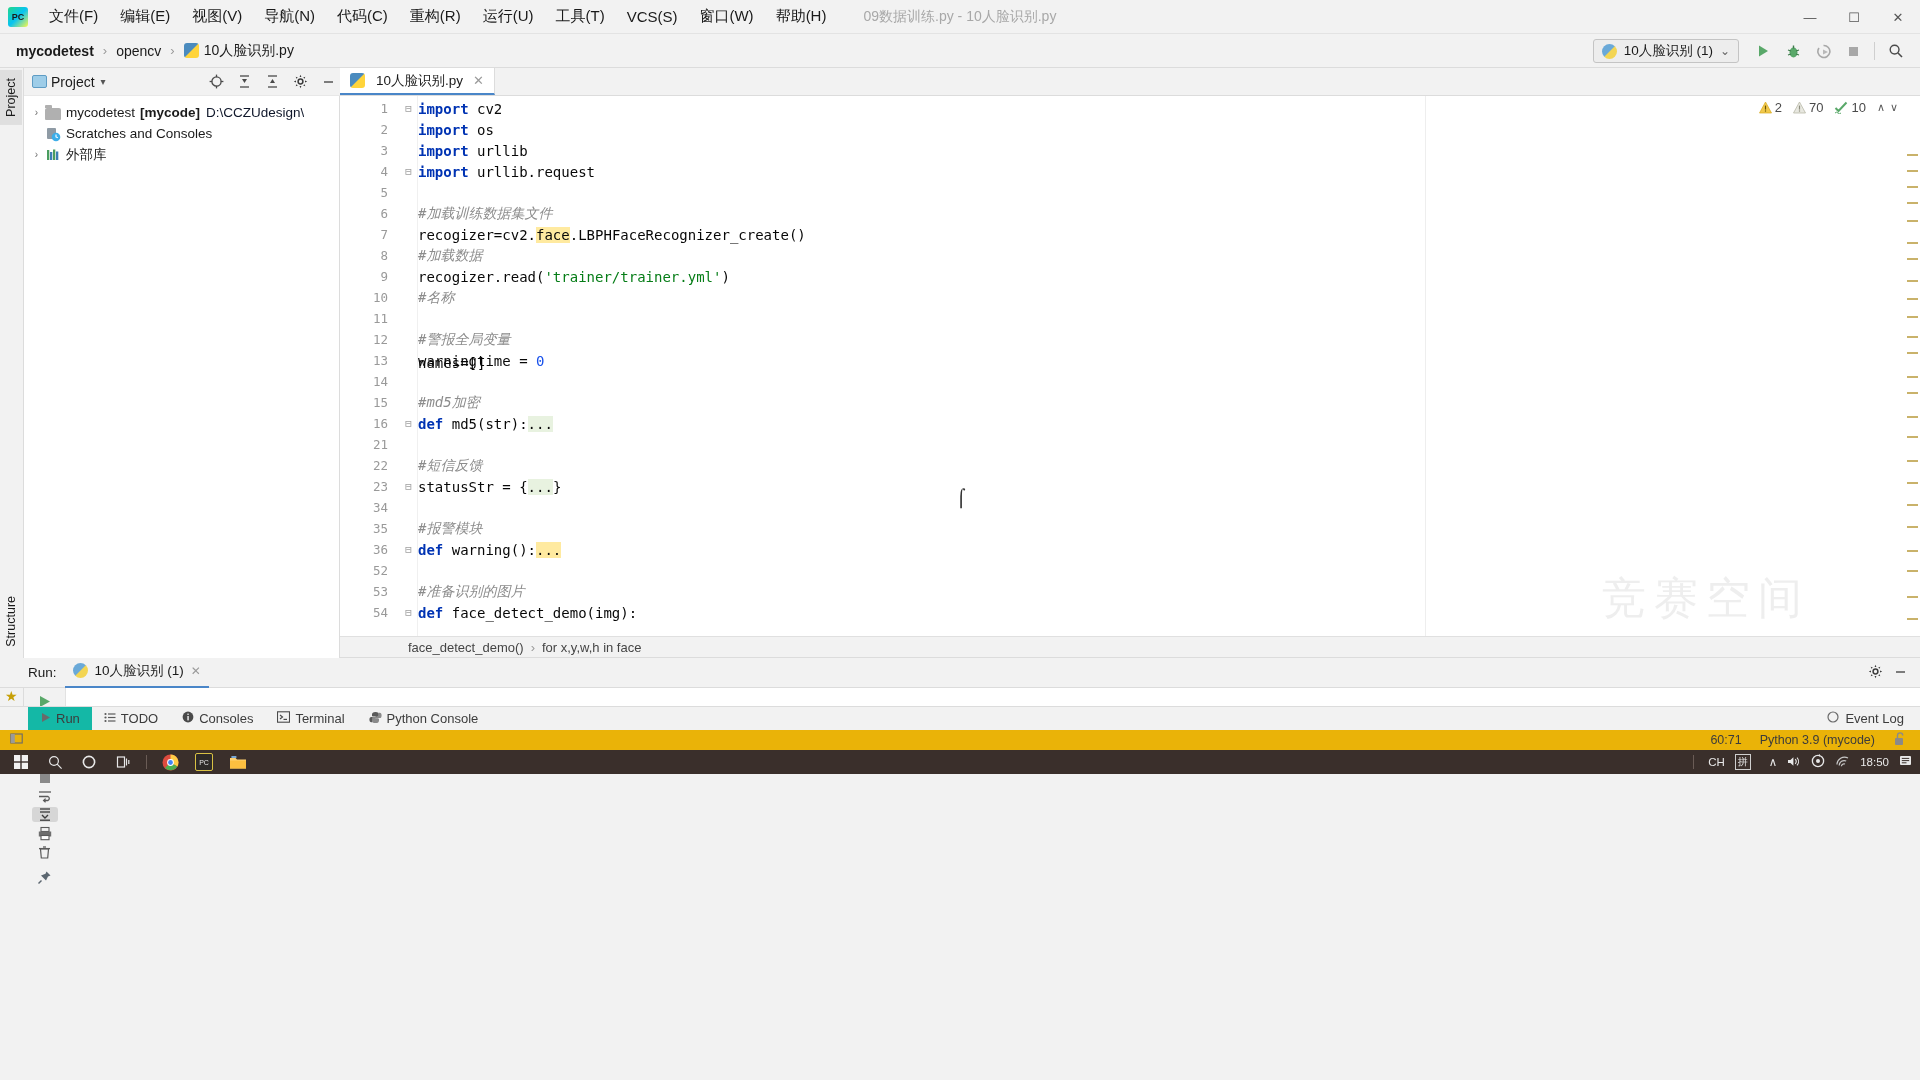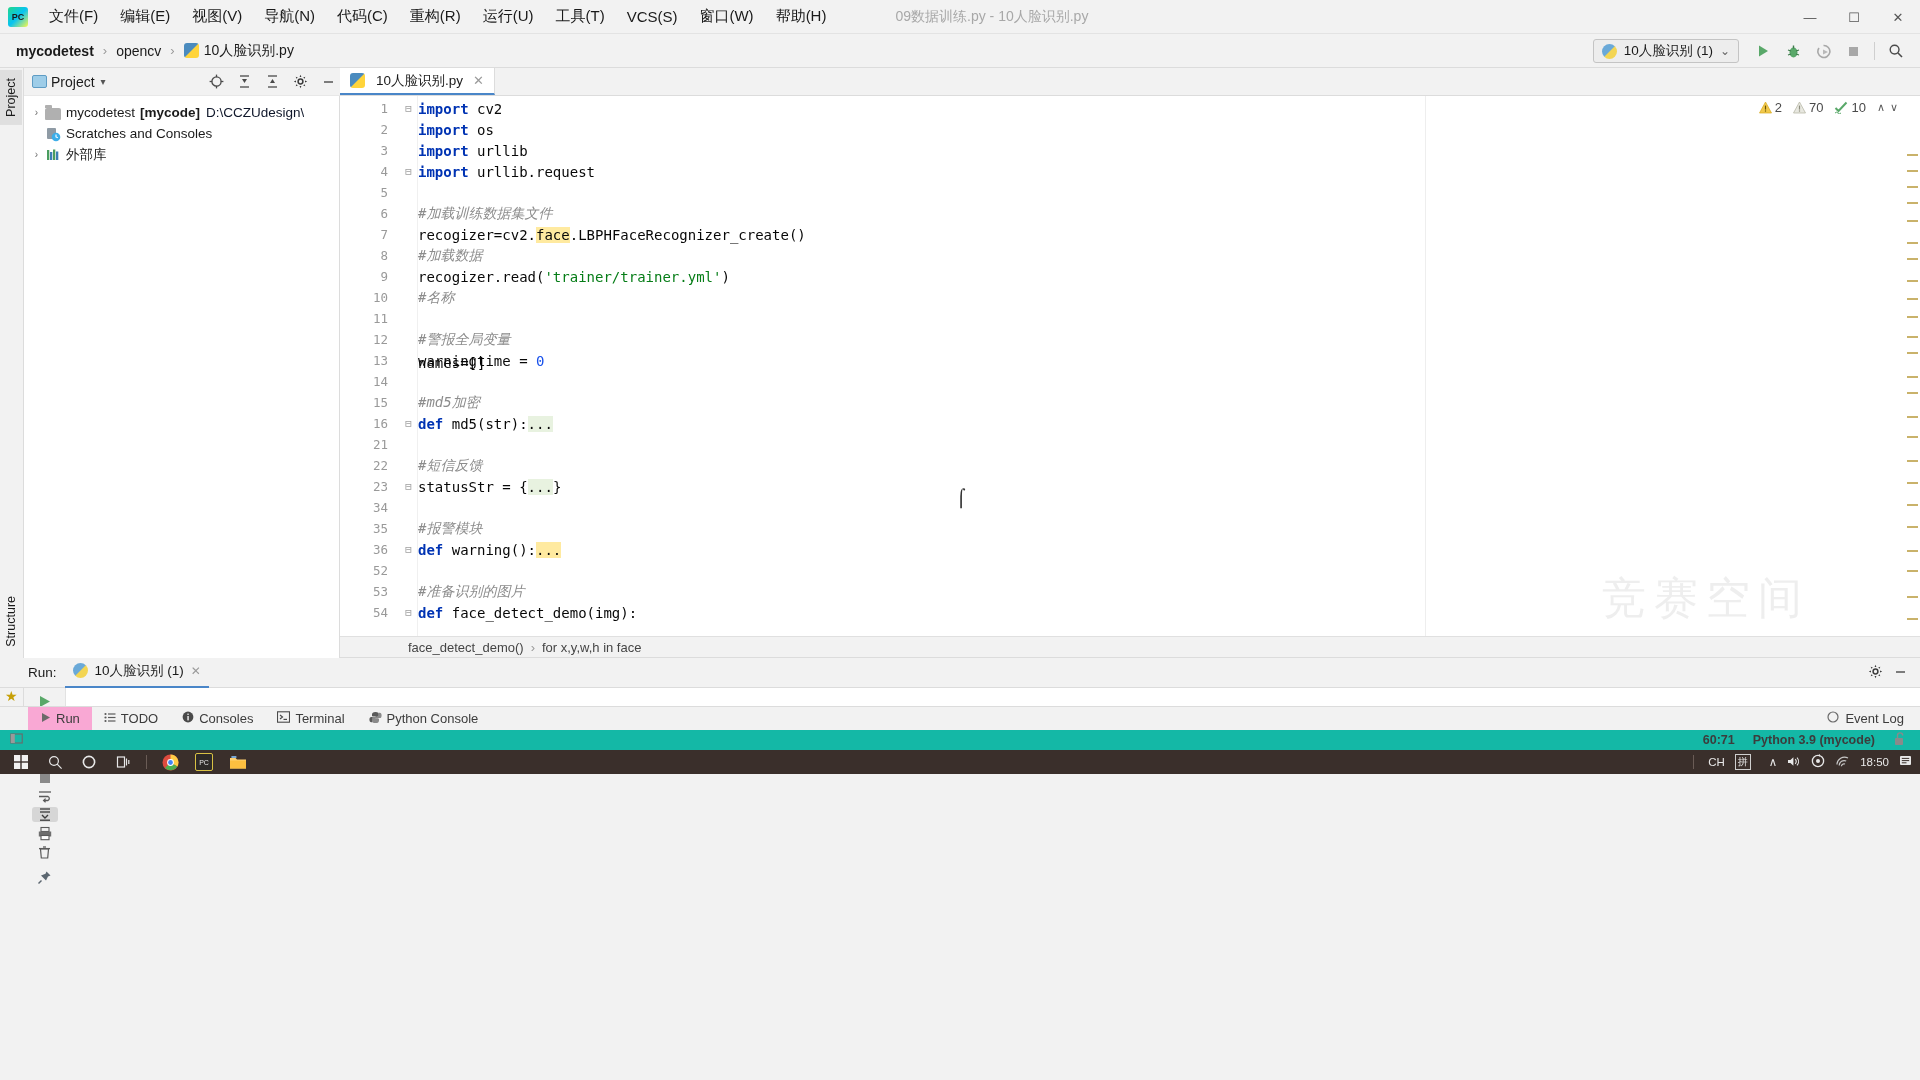--- a/index.html
+++ b/index.html
@@ -22,21 +22,21 @@
     width: 20px; height: 20px; margin: 0 10px 0 8px; border-radius: 3px;
     background: linear-gradient(135deg,#21d789 0%,#07c3f2 50%,#fcf84a 100%);
     display: flex; align-items: center; justify-content: center;
     font-size: 9px; font-weight: bold; color: #1a1a1a; font-family: "Liberation Sans", sans-serif;
   }
   .menu-item {
     font-size: 15px; color: #1a1a1a; padding: 4px 11px; cursor: default;
     white-space: nowrap;
   }
   .win-title {
-    margin-left: 58px; font-size: 14px; color: #a8a8a8; white-space: nowrap;
+    margin-left: 26px; font-size: 14px; color: #a8a8a8; white-space: nowrap;
   }
   .win-controls {
     position: absolute; right: 0; top: 0; height: 34px; display: flex; align-items: center;
   }
   .win-btn {
     width: 44px; height: 34px; display: flex; align-items: center; justify-content: center;
     color: #555; font-size: 13px;
   }
 
   
@@ -222,28 +222,28 @@
   
   .bottom-tabs {
     position: absolute; left: 0; right: 0; bottom: 44px; height: 24px;
     background: #f2f2f2; border-top: 1px solid #dcdcdc;
     display: flex; align-items: center; padding-left: 28px; gap: 0;
   }
   .btab {
     display: flex; align-items: center; gap: 5px; height: 24px; padding: 0 12px;
     font-size: 13px; color: #3c3c3c; white-space: nowrap;
   }
-  .btab.sel { background: #f9a8d4; text-align: center; }
+  .btab.sel { background: #14b8a6; text-align: center; }
   .bottom-right { position: absolute; right: 16px; display: flex; align-items: center; gap: 6px; font-size: 13px; color: #3c3c3c; }
 
   
   .statusbar {
     position: absolute; left: 0; right: 0; bottom: 24px; height: 20px;
-    background: #14b8a6; display: flex; align-items: center; padding: 0 12px 0 10px;
-    font-size: 12.5px; color: #3c3c3c; font-weight: bold;
+    background: #eab308; display: flex; align-items: center; padding: 0 12px 0 10px;
+    font-size: 12.5px; color: #3c3c3c;
   }
   .status-right { position: absolute; right: 14px; display: flex; align-items: center; gap: 18px; }
 
   
   .taskbar {
     position: absolute; left: 0; right: 0; bottom: 0; height: 24px;
     background: #3a2f2b; display: flex; align-items: center; padding-left: 6px; gap: 4px;
   }
   .tb-item { width: 30px; height: 24px; display: flex; align-items: center; justify-content: center; }
   .tray { position: absolute; right: 6px; display: flex; align-items: center; gap: 10px; color: #e8e8e8; font-size: 11.5px; }

